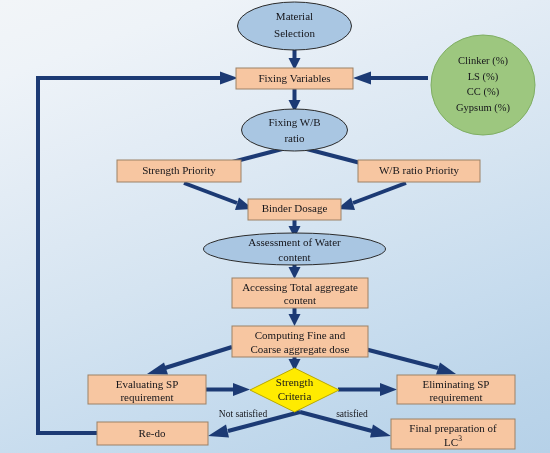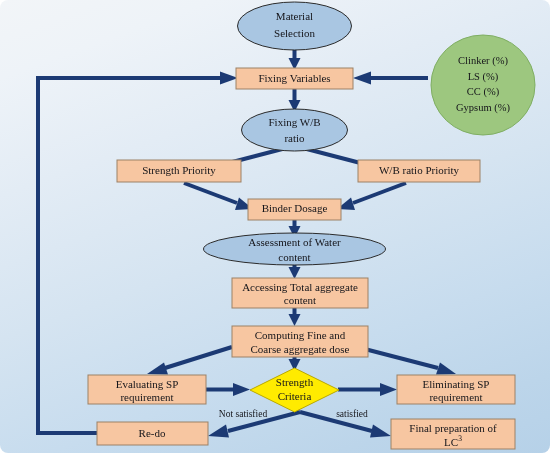--- a/index.html
+++ b/index.html
@@ -14,21 +14,20 @@
     overflow: hidden;
     font-family: "Liberation Serif", "DejaVu Serif", serif;
     background: linear-gradient(160deg,
         #f2f5f8 0%,
         #eef3f8 12%,
         #e3ecf5 30%,
         #d5e4f1 52%,
         #c7dcee 72%,
         #bcd5ea 88%,
         #b6d1e8 100%);
-    border-radius: 8px;
   }
   svg.flow {
     position: absolute;
     inset: 0;
     width: 550px;
     height: 453px;
   }
   .node-text {
     font-family: "Liberation Serif", "DejaVu Serif", serif;
     fill: #15151a;

